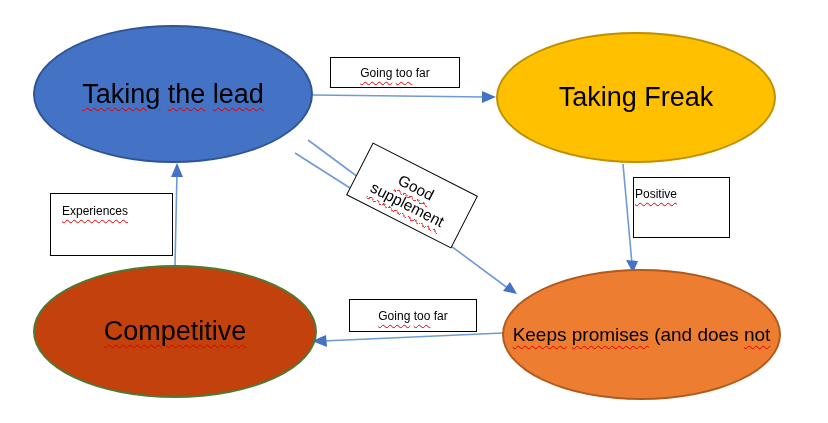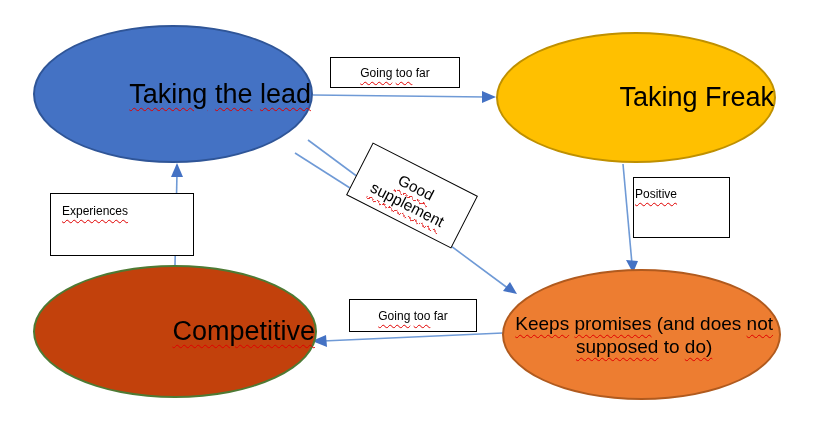--- a/index.html
+++ b/index.html
@@ -20,21 +20,21 @@
     pointer-events: none;
   }
   svg.arrow-layer line { stroke-width: 1.6; }
 
   .node {
     position: absolute;
     border-radius: 50%;
     border: 2.5px solid;
     display: flex;
     align-items: center;
-    justify-content: flex-end;
+    justify-content: center;
     text-align: center;
     color: #000;
     box-sizing: border-box;
   }
   #node-taking      { left: 33px;  top: 25px;  width: 280px; height: 138px; font-size: 27px; }
   #node-control     { left: 496px; top: 32px;  width: 280px; height: 131px; font-size: 27px; }
   #node-competitive { left: 33px;  top: 265px; width: 284px; height: 133px; font-size: 27px; }
   #node-keeps       { left: 502px; top: 269px; width: 279px; height: 131px; font-size: 19px; line-height: 23px; padding: 0 6px; }
 
   .label-box {
@@ -43,21 +43,21 @@
     box-sizing: border-box;
     font-size: 12px;
     color: #000;
   }
   .label-box.center {
     display: flex;
     align-items: center;
     justify-content: center;
   }
   #box-gtf-top    { left: 330px; top: 57px;  width: 130px; height: 31px; }
-  #box-exp        { left: 50px;  top: 193px; width: 144px; height: 63px; padding: 3px 0 0 11px; line-height: 29px; }
+  #box-exp        { left: 50px;  top: 193px; width: 123px; height: 63px; padding: 3px 0 0 11px; line-height: 29px; }
   #box-pos        { left: 633px; top: 177px; width: 97px;  height: 61px; padding: 2px 0 0 1px; line-height: 29px; }
   #box-gtf-bottom { left: 349px; top: 299px; width: 128px; height: 33px; }
   #box-good {
     left: 353px; top: 166px; width: 118px; height: 59px;
     transform: rotate(27deg);
     display: flex; flex-direction: column;
     align-items: center; justify-content: center;
     text-align: center; font-size: 15.5px; line-height: 19px;
   }
 
@@ -107,21 +107,20 @@
     <div><span><span class="word">Taking</span> <span class="word">Freak</span></span></div>
   </div>
 
   <div class="node" id="node-competitive" style="background-color: #c2410c; border-color: rgb(78, 122, 52);">
     <div><span><span class="word sq">Competitive</span></span></div>
   </div>
 
   <div class="node" id="node-keeps" style="background-color: rgb(237, 125, 49); border-color: rgb(176, 90, 30);">
     <div>
         <div><span class="word sq">Keeps</span> <span class="word sq">promises</span> <span class="word">(and</span> <span class="word">does</span> <span class="word sq">not</span></div>
-        <div><span class="word sq">supposed</span> <span class="word">to</span> <span class="word sq">do)</span></div>
       </div>
   </div>
 
   <div class="label-box center" id="box-gtf-top" style="background-color: rgb(255, 255, 255); border-color: rgb(0, 0, 0);">
     <div><span><span class="word sq">Going</span> <span class="word sq">too</span> <span class="word">far</span></span></div>
   </div>
 
   <div class="label-box" id="box-good" style="background-color: rgb(255, 255, 255); border-color: rgb(0, 0, 0);">
     <div>
         <div><span class="word sq">Good</span></div>

